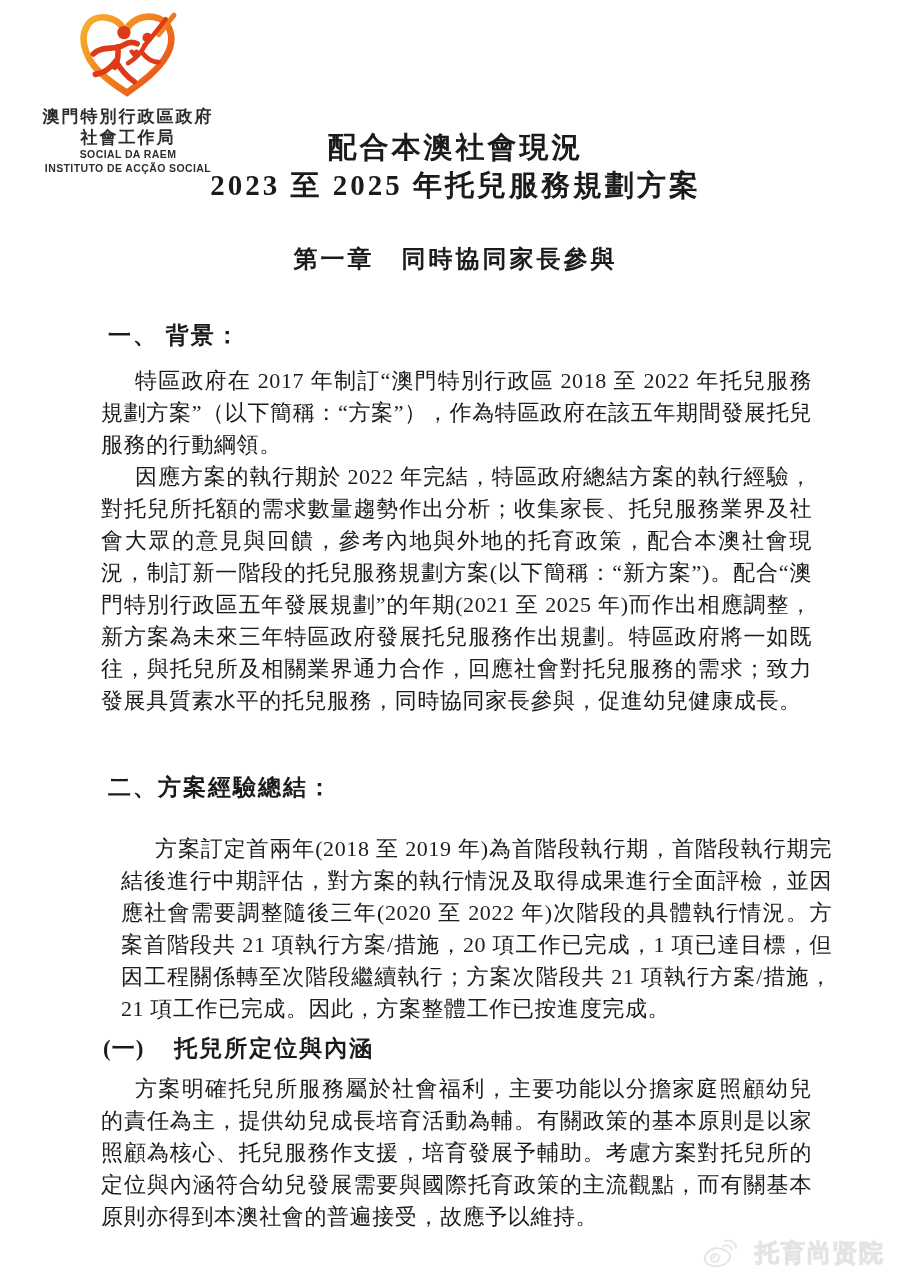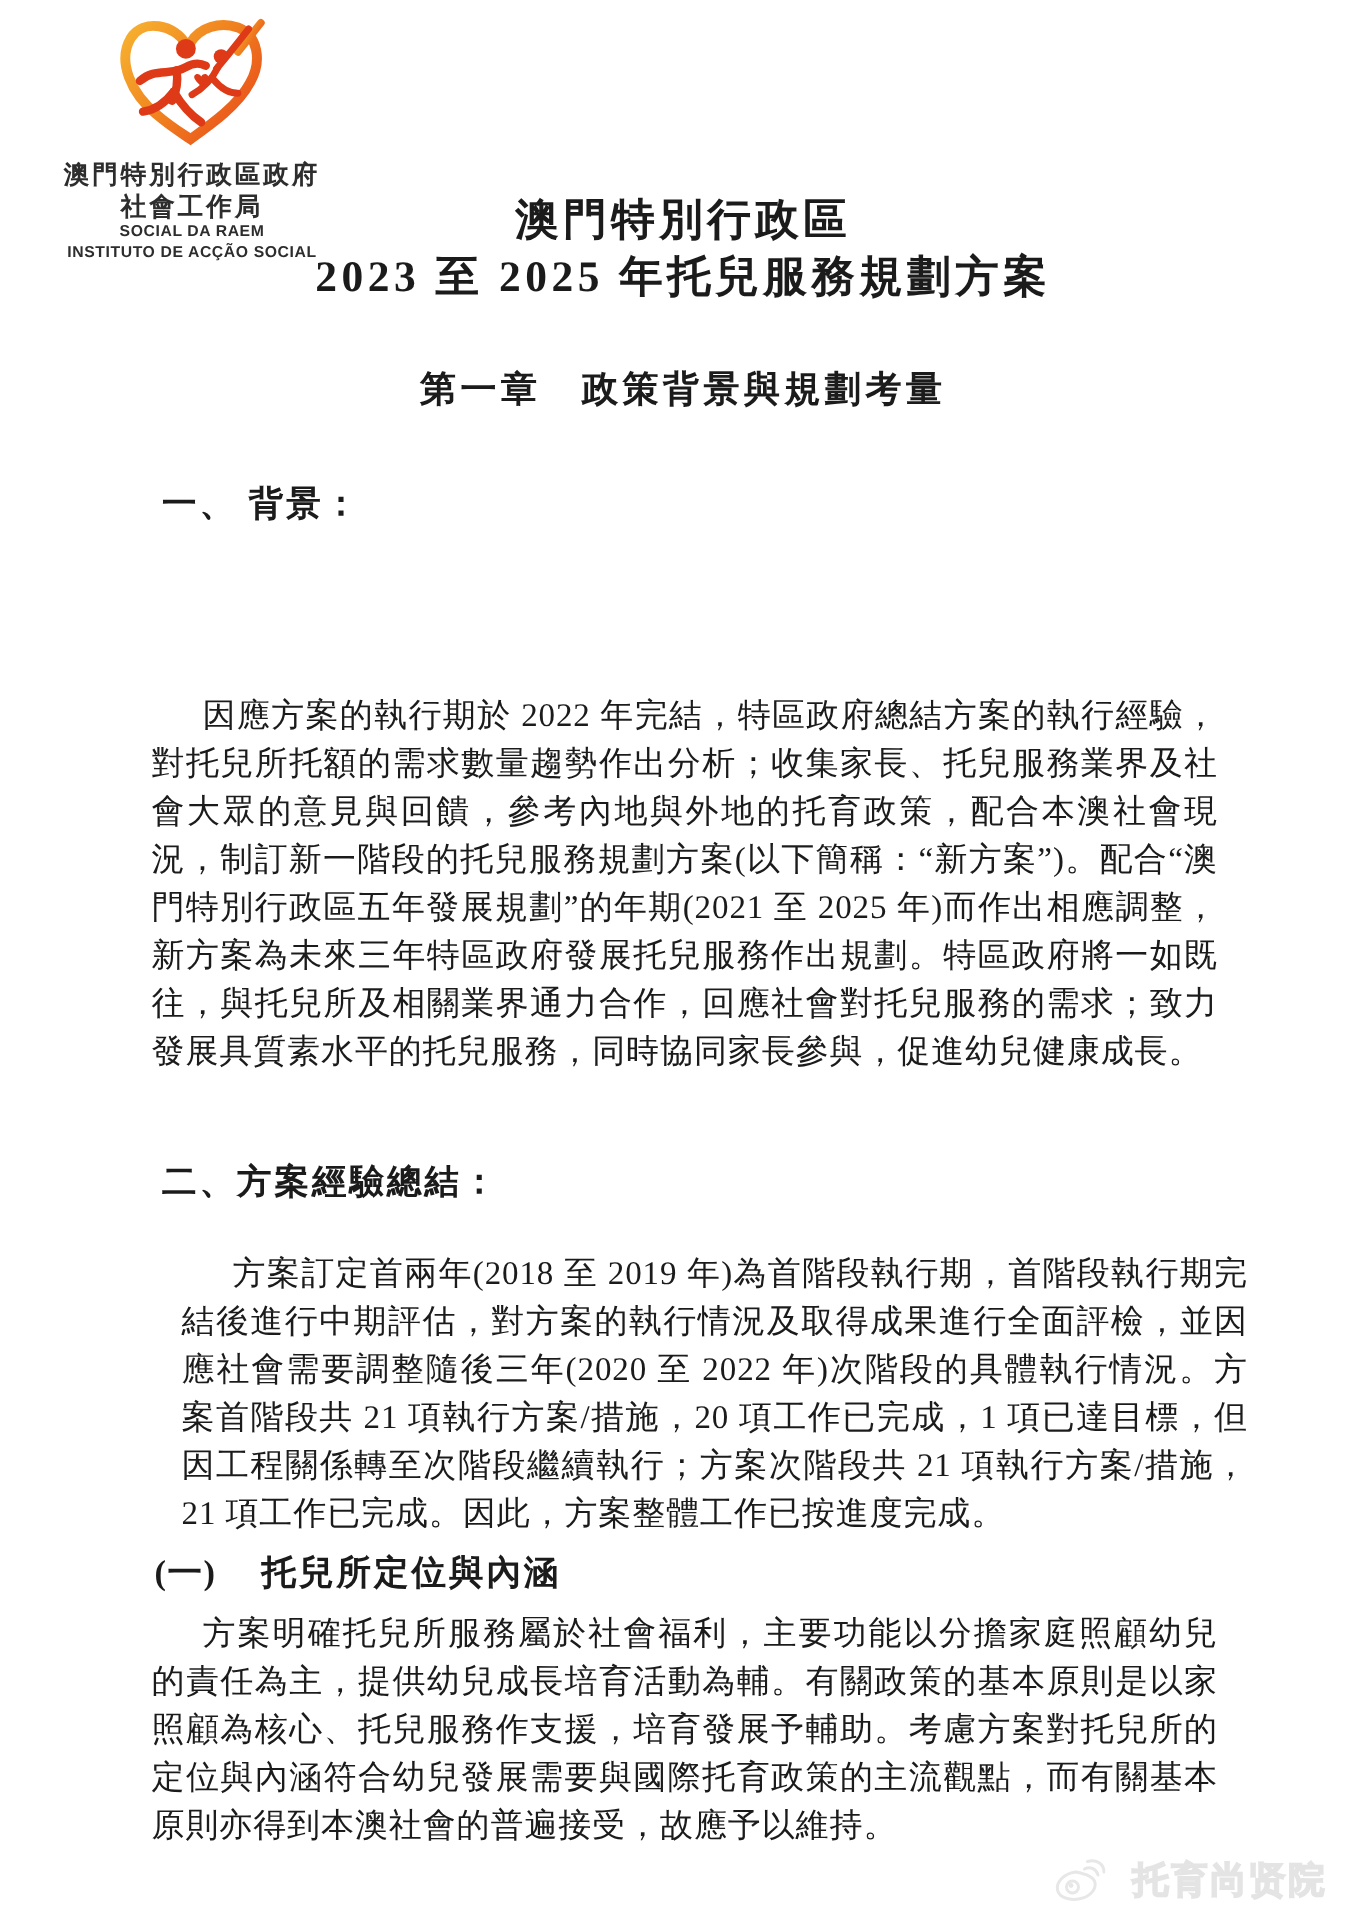--- a/index.html
+++ b/index.html
@@ -111,27 +111,28 @@
 
       <path d="M56 42 c-2 -3 -6 -1 -4 2 c1 2 3 3 4 5 c1 -2 3 -3 4 -5 c2 -3 -2 -5 -4 -2 z" fill="#DE3A18"></path>
     </svg>
     <div class="logo-cn">澳門特別行政區政府</div>
     <div class="logo-cn">社會工作局</div>
     <div class="logo-pt">SOCIAL DA RAEM</div>
     <div class="logo-pt">INSTITUTO DE ACÇÃO SOCIAL</div>
   </div>
 
   <div class="title-block">
-    <div>澳門特別行政區</div>
+    <div>配合本澳社會現況</div>
     <div>2023 至 2025 年托兒服務規劃方案</div>
   </div>
 
-  <div class="chapter">第一章　政策背景與規劃考量</div>
+  <div class="chapter">第一章　同時協同家長參與</div>
 
   <div class="sec-heading s1h">一、 背景：</div>
+  <p class="para p1a">特區政府在 2017 年制訂“澳門特別行政區 2018 至 2022 年托兒服務規劃方案”（以下簡稱：“方案”），作為特區政府在該五年期間發展托兒服務的行動綱領。</p>
   <p class="para p1b">因應方案的執行期於 2022 年完結，特區政府總結方案的執行經驗，對托兒所托額的需求數量趨勢作出分析；收集家長、托兒服務業界及社會大眾的意見與回饋，參考內地與外地的托育政策，配合本澳社會現況，制訂新一階段的托兒服務規劃方案(以下簡稱：“新方案”)。配合“澳門特別行政區五年發展規劃”的年期(2021 至 2025 年)而作出相應調整，新方案為未來三年特區政府發展托兒服務作出規劃。特區政府將一如既往，與托兒所及相關業界通力合作，回應社會對托兒服務的需求；致力發展具質素水平的托兒服務，同時協同家長參與，促進幼兒健康成長。</p>
 
   <div class="sec-heading s2h">二、方案經驗總結：</div>
   <p class="para p2a">方案訂定首兩年(2018 至 2019 年)為首階段執行期，首階段執行期完結後進行中期評估，對方案的執行情況及取得成果進行全面評檢，並因應社會需要調整隨後三年(2020 至 2022 年)次階段的具體執行情況。方案首階段共 21 項執行方案/措施，20 項工作已完成，1 項已達目標，但因工程關係轉至次階段繼續執行；方案次階段共 21 項執行方案/措施，21 項工作已完成。因此，方案整體工作已按進度完成。</p>
 
   <div class="sub-heading">
     <span>(一)</span><span class="sub-title">托兒所定位與內涵</span>
   </div>
   <p class="para p3a">方案明確托兒所服務屬於社會福利，主要功能以分擔家庭照顧幼兒的責任為主，提供幼兒成長培育活動為輔。有關政策的基本原則是以家照顧為核心、托兒服務作支援，培育發展予輔助。考慮方案對托兒所的定位與內涵符合幼兒發展需要與國際托育政策的主流觀點，而有關基本原則亦得到本澳社會的普遍接受，故應予以維持。</p>
 

